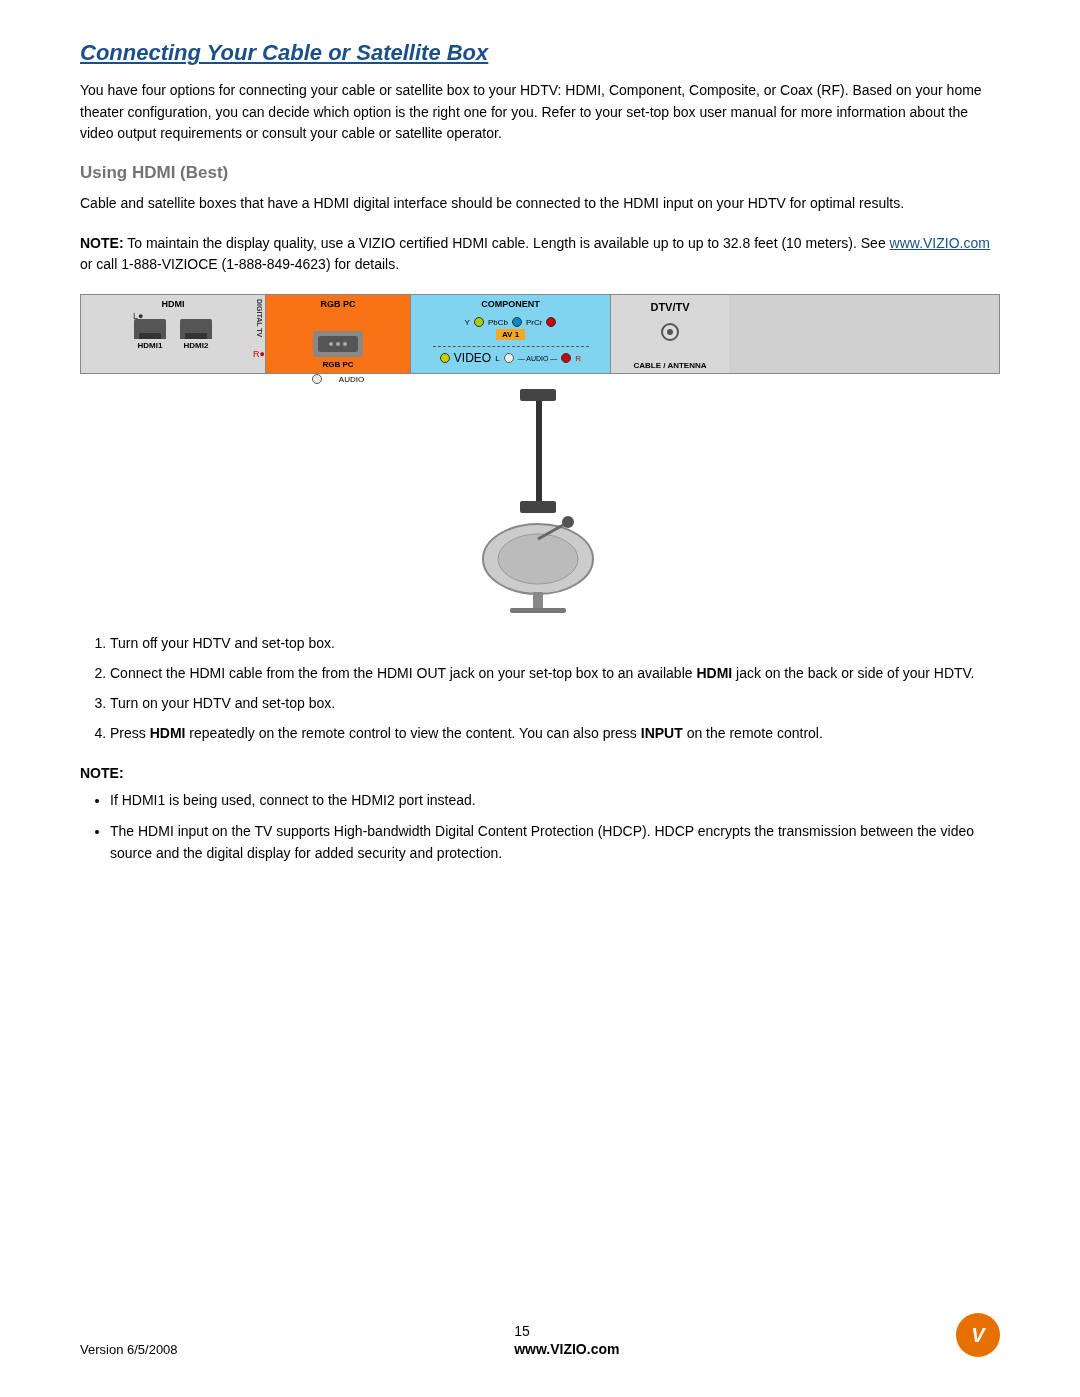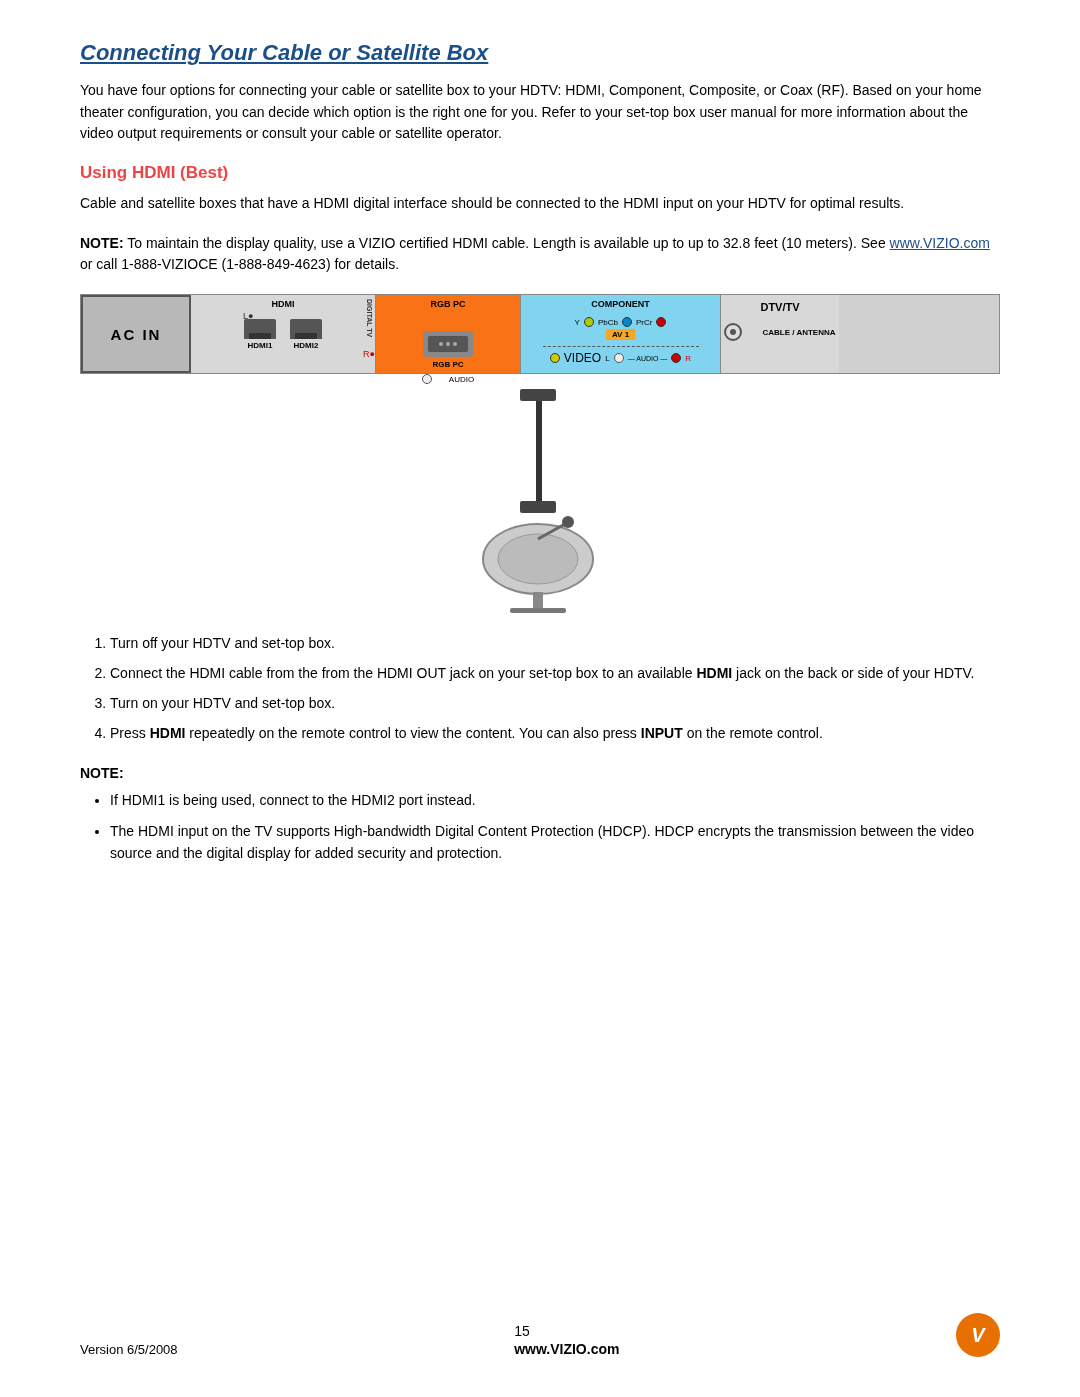--- a/index.html
+++ b/index.html
@@ -34,21 +34,21 @@
     }
     .body-text {
       font-size: 14px;
       line-height: 1.55;
       margin-bottom: 18px;
       color: #000;
     }
     .sub-title {
       font-size: 17px;
       font-weight: bold;
-      color: #ef4444;
+      color: #737373;
       margin-bottom: 10px;
       margin-top: 10px;
     }
     .note-text {
       font-size: 14px;
       line-height: 1.55;
       margin-bottom: 18px;
     }
     .note-text a {
       color: #1a4f8a;
@@ -307,23 +307,20 @@
 
   <p class="note-text">
     <strong>NOTE:</strong>
     <span> To maintain the display quality, use a VIZIO certified HDMI cable. Length is available up to up to 32.8 feet (10 meters).  See </span>
     <a href="#">www.VIZIO.com</a>
     <span> or call 1-888-VIZIOCE (1-888-849-4623) for details.</span>
   </p>
 
   <div class="conn-bar">
 
-    <div class="cb-ac">
-      <span>AC IN</span>
-    </div>
 
     <div class="cb-hdmi">
       <span class="cb-hdmi-label">HDMI</span>
       <div class="cb-hdmi-ports">
 
         <div style="position:absolute;top:16px;left:52px;font-size:9px;display:flex;align-items:center;gap:1px;">
           <span style="color:#333;">L●</span>
         </div>
         <div class="hdmi-p">
           <div class="hdmi-p-icon"></div>
@@ -386,21 +383,21 @@
           <span class="circle-dot dot-audio-l"></span>
           <span style="font-size:7px;">— AUDIO —</span>
           <span class="circle-dot dot-audio-r"></span>
           <span style="font-size:8px;color:#cc0000;">R</span>
         </div>
       </div>
     </div>
 
     <div class="cb-dtv">
       <span class="cb-dtv-label" style="font-size:11px;font-weight:bold;top:6px;">DTV/TV</span>
-      <div style="margin-top:24px;display:flex;flex-direction:row;align-items:center;gap:20px;">
+      <div style="margin-top:24px;display:flex;flex-direction:column;align-items:center;gap:20px;">
         <div style="width:18px;height:18px;border-radius:50%;border:2.5px solid #555;background:#ddd;display:flex;align-items:center;justify-content:center;">
           <div style="width:6px;height:6px;border-radius:50%;background:#555;"></div>
         </div>
         <span style="font-size:8px;font-weight:bold;text-align:center;">CABLE / ANTENNA</span>
       </div>
     </div>
 
   </div>
 
   <div>

